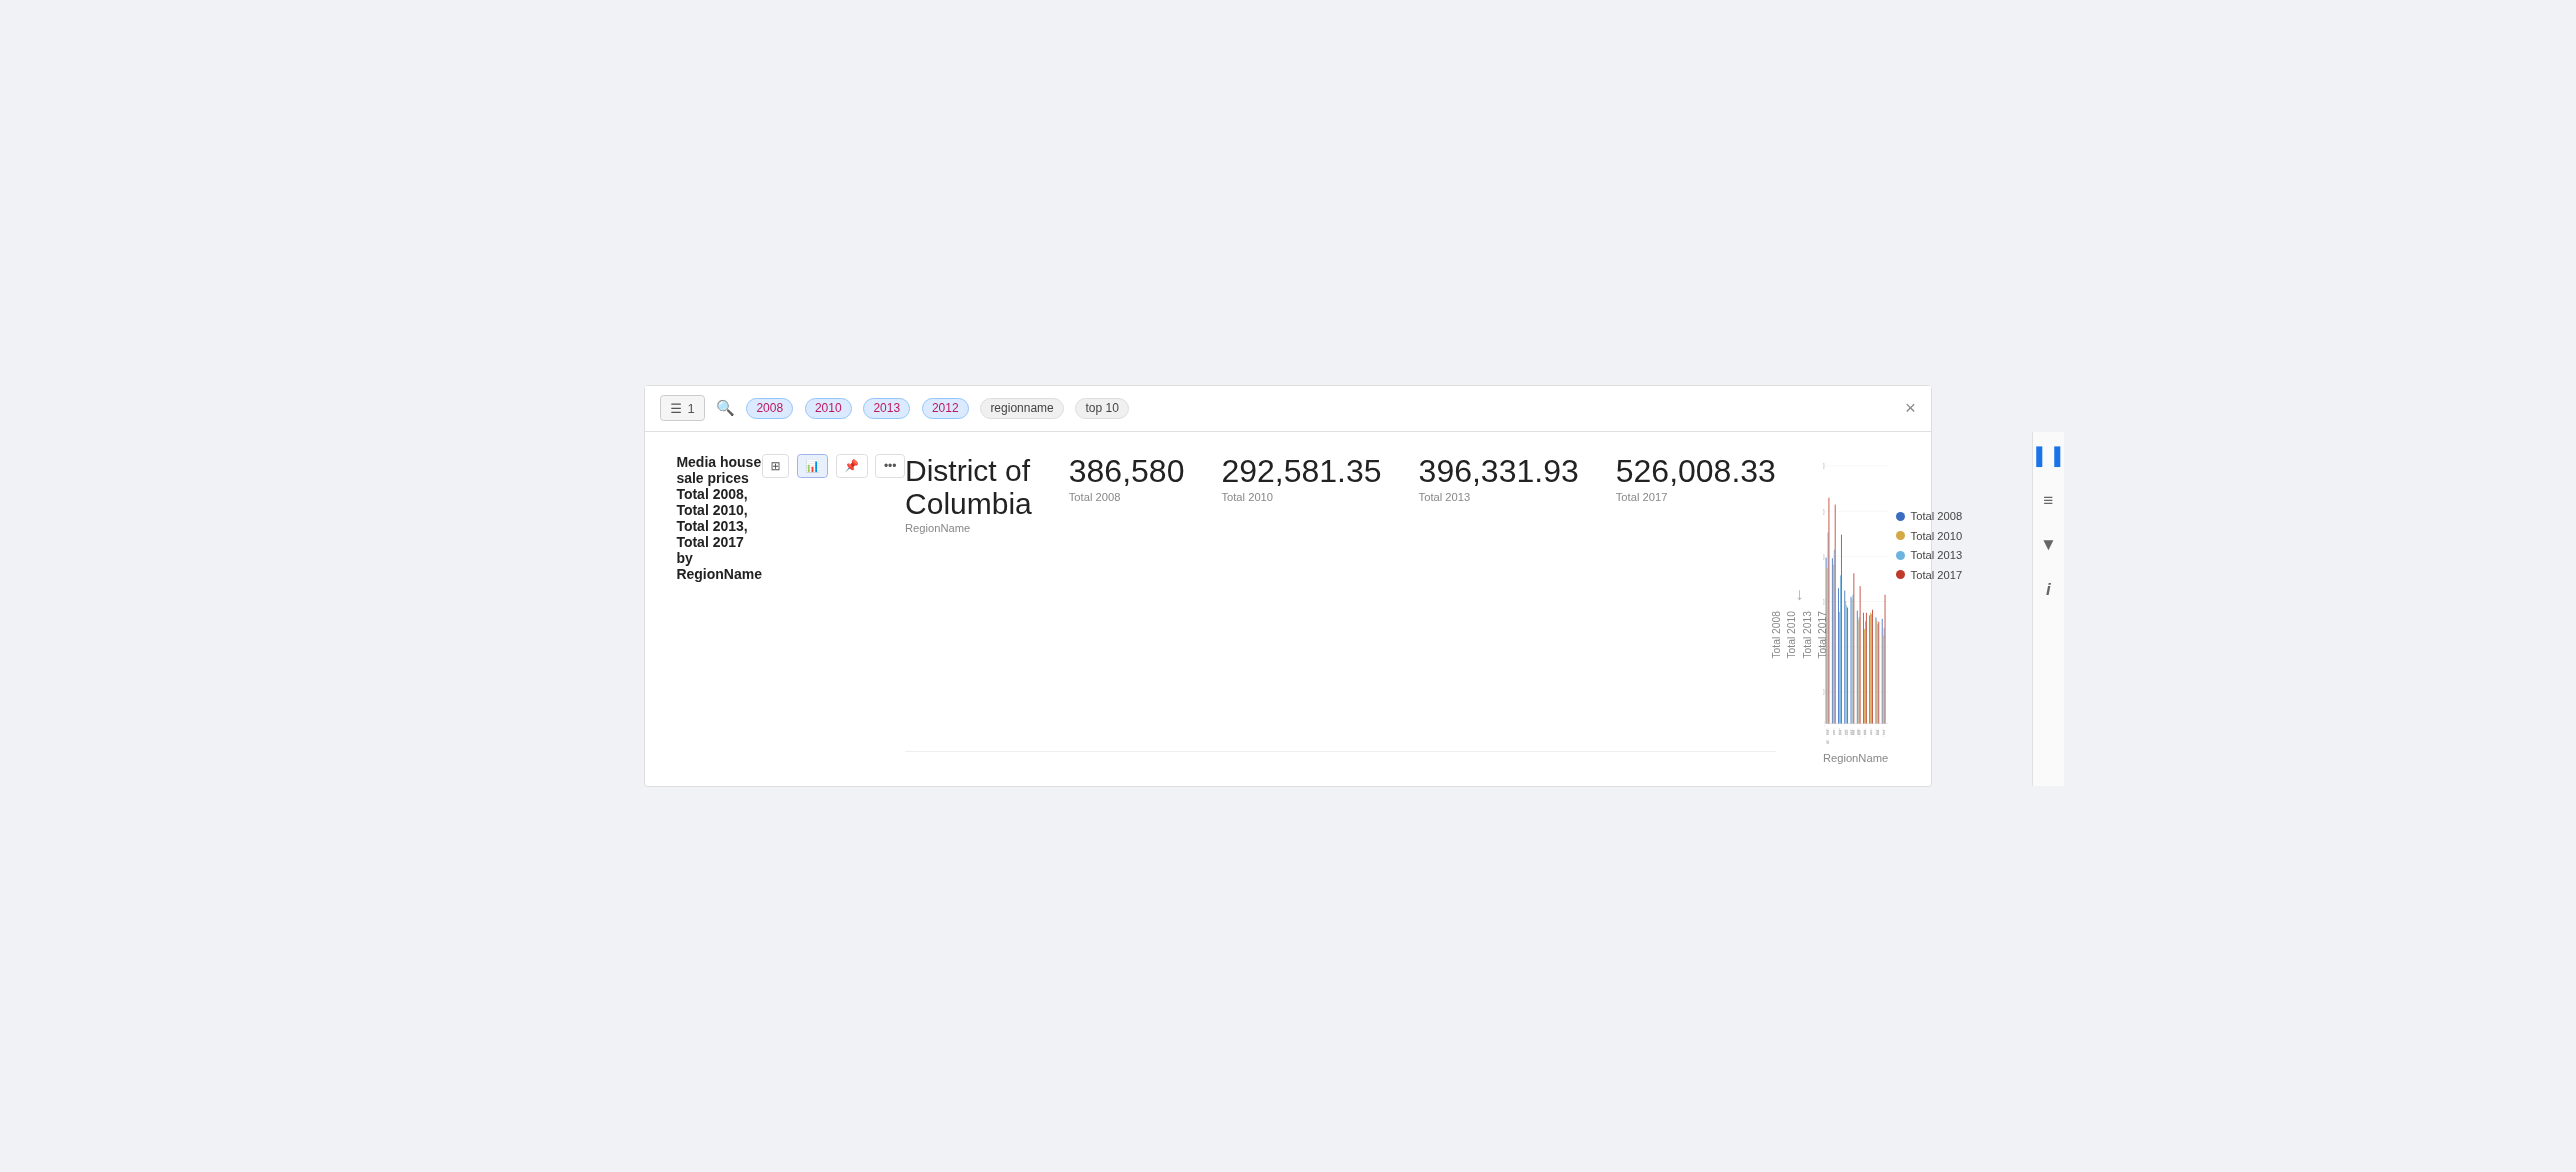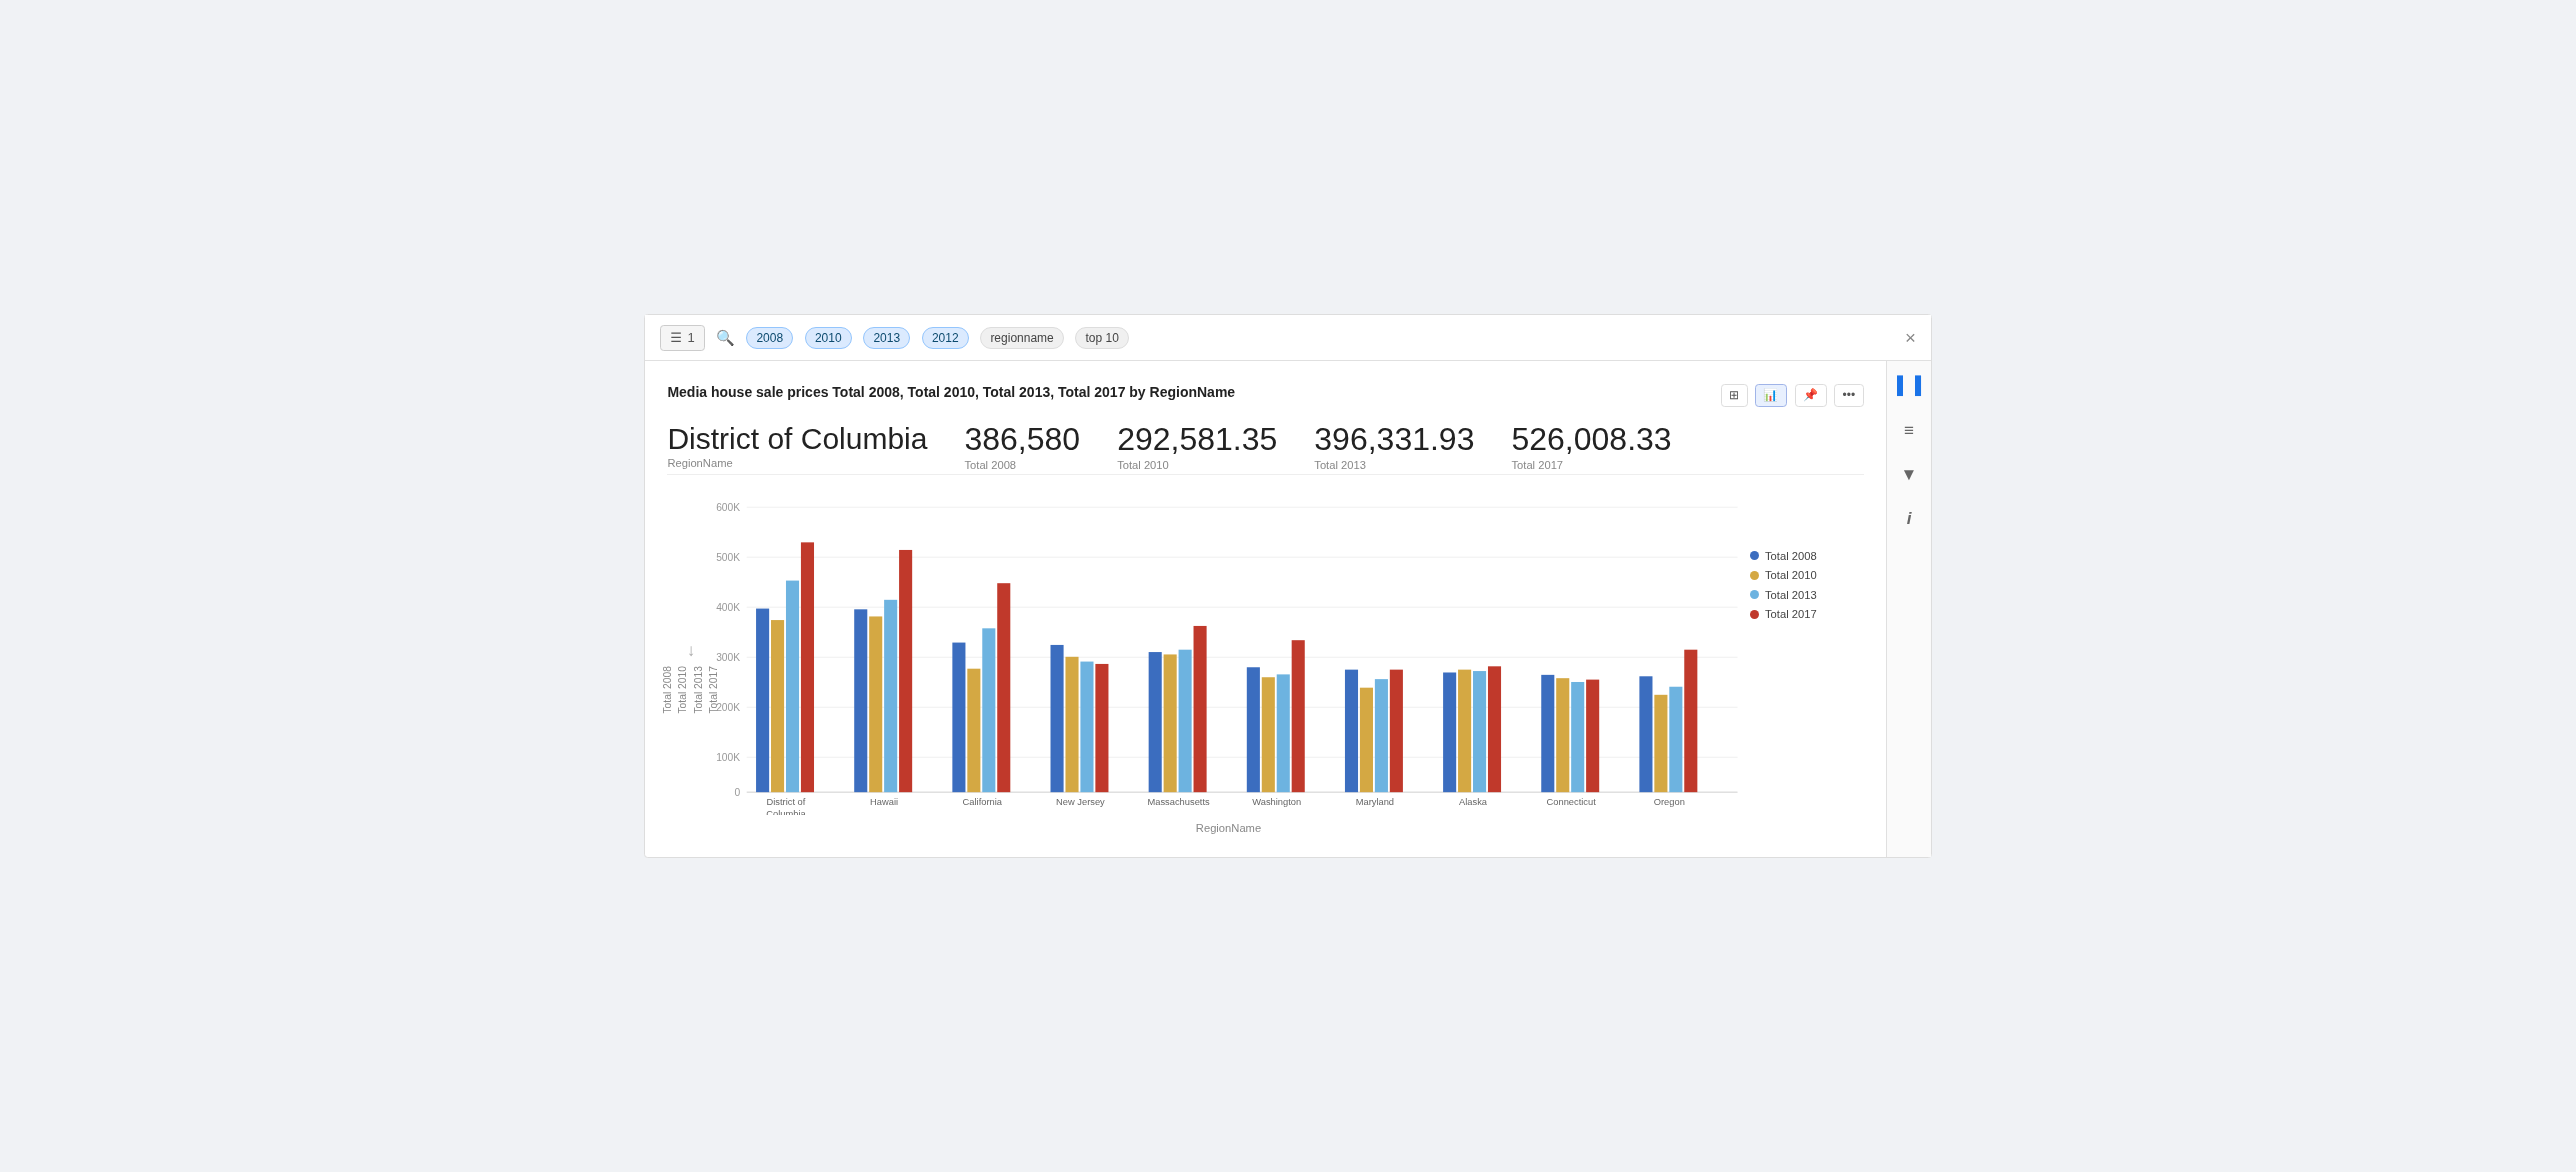--- a/index.html
+++ b/index.html
@@ -40,21 +40,21 @@
       font-size: 15px;
     }
     .tag {
       display: inline-block;
       padding: 2.8px 9.3px;
       border-radius: 11.2px;
       font-size: 12px;
       font-weight: 500;
       cursor: pointer;
     }
-    .tag-blue { background: #dbeafe; color: #0c4a6e; border: 0.9px solid #93c5fd; }
+    .tag-blue { background: #dbeafe; color: #be185d; border: 0.9px solid #93c5fd; }
     .tag-plain { background: #f0f0f0; color: #444; border: 0.9px solid #ddd; }
     .close-btn {
       margin-left: auto;
       background: none;
       border: none;
       font-size: 18.7px;
       color: #888;
       cursor: pointer;
     }
 
@@ -62,21 +62,22 @@
     .content-area {
       display: flex;
       flex: 1;
     }
 
     
     .chart-panel {
       flex: 1;
       padding: 22.4px 22.4px 15px 22.4px;
       display: flex;
-      flex-direction: column;
+      flex-direction: row;
+      margin-left: 9px;
     }
 
     .chart-header {
       display: flex;
       align-items: flex-start;
       justify-content: space-between;
       margin-bottom: 15px;
     }
     .chart-title {
       font-size: 14px;

